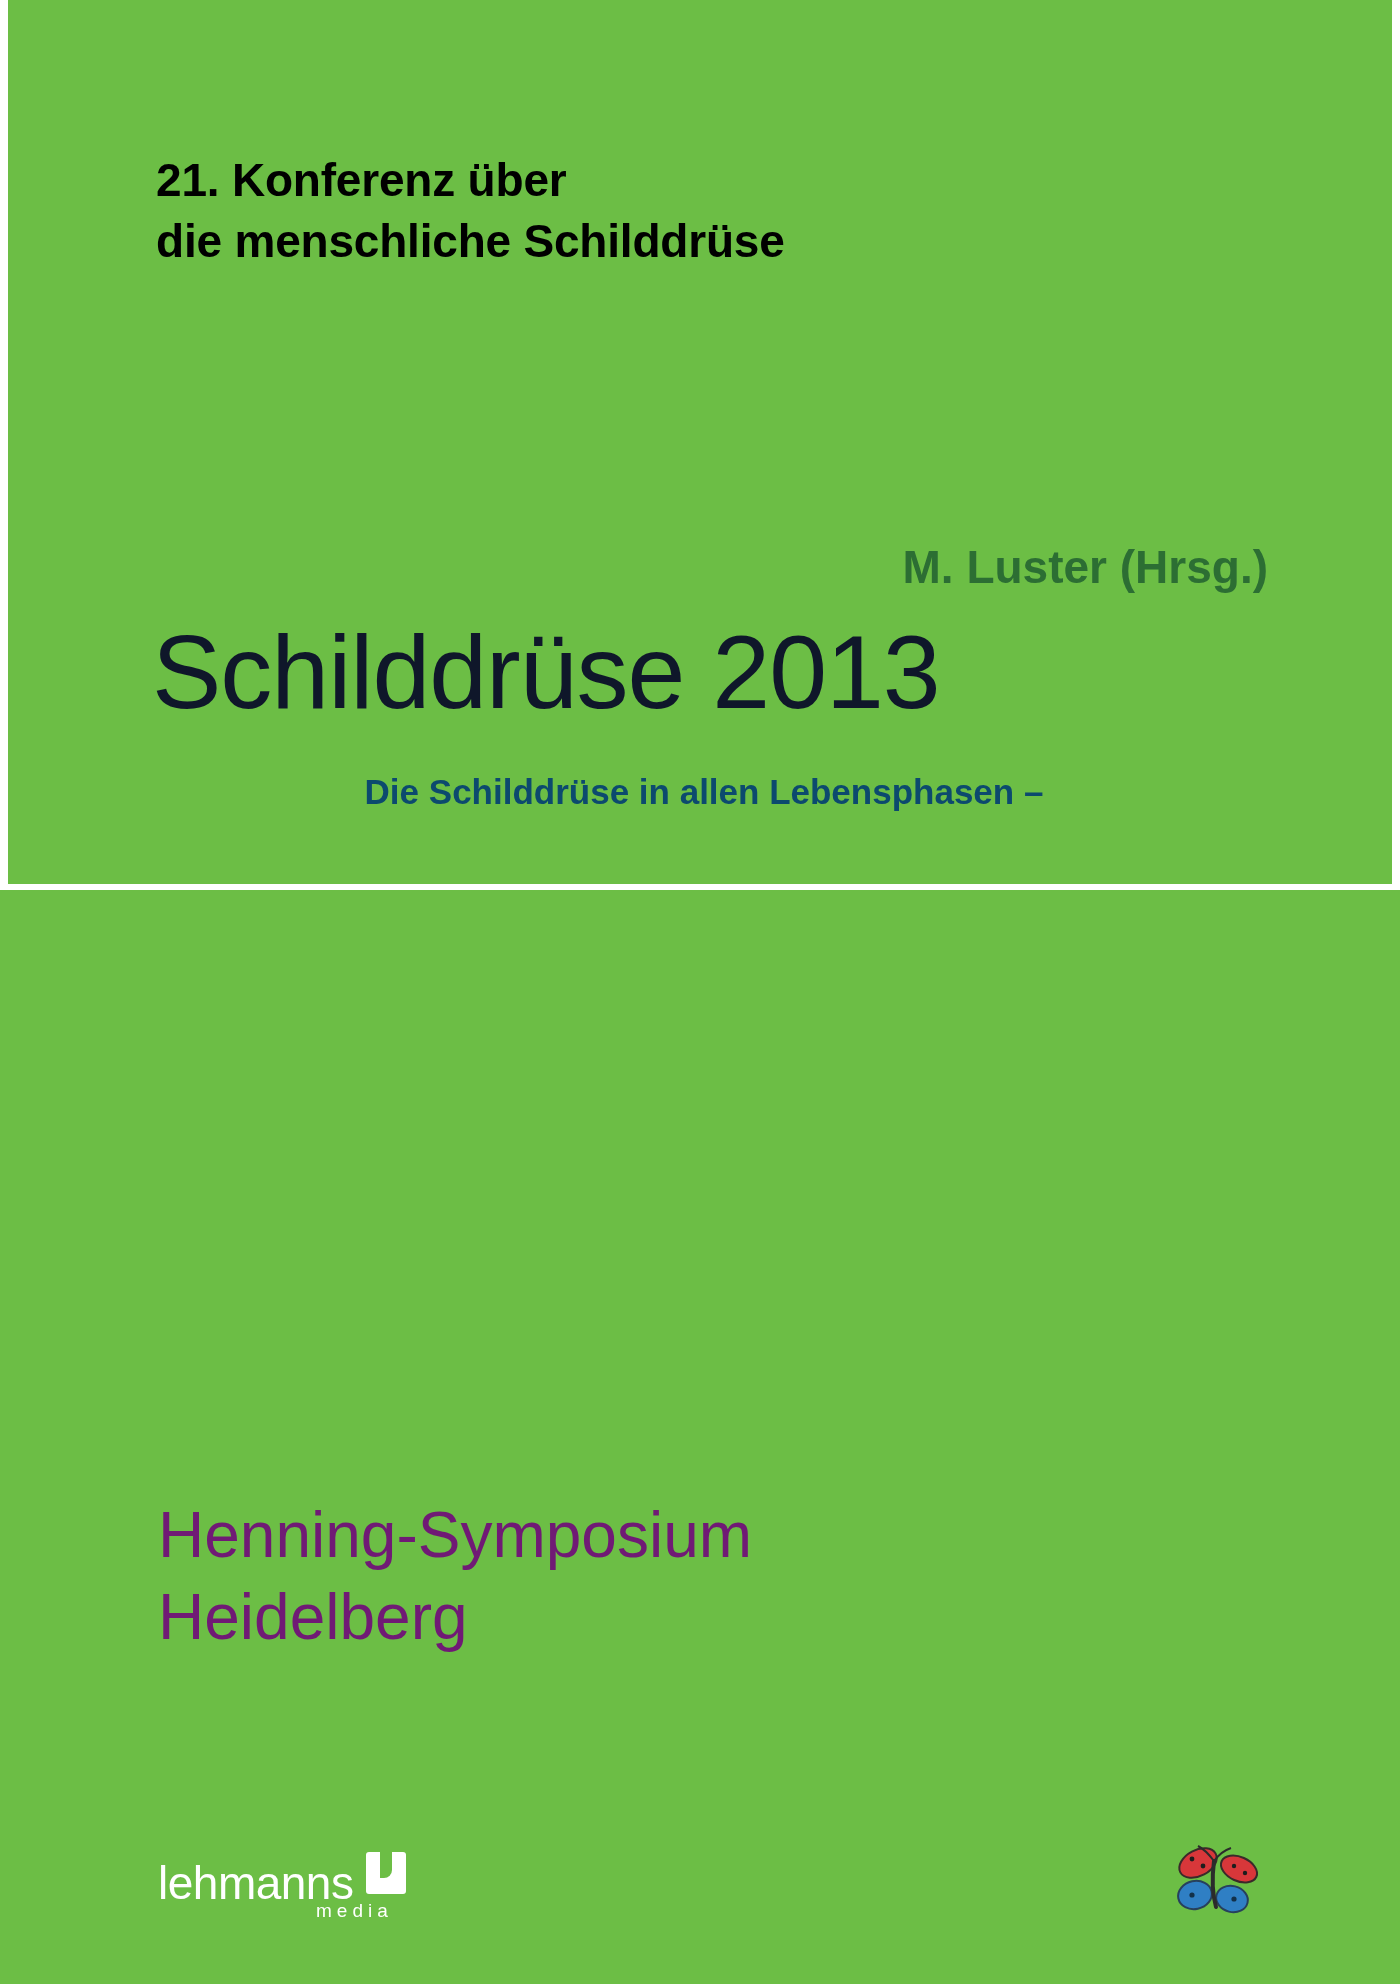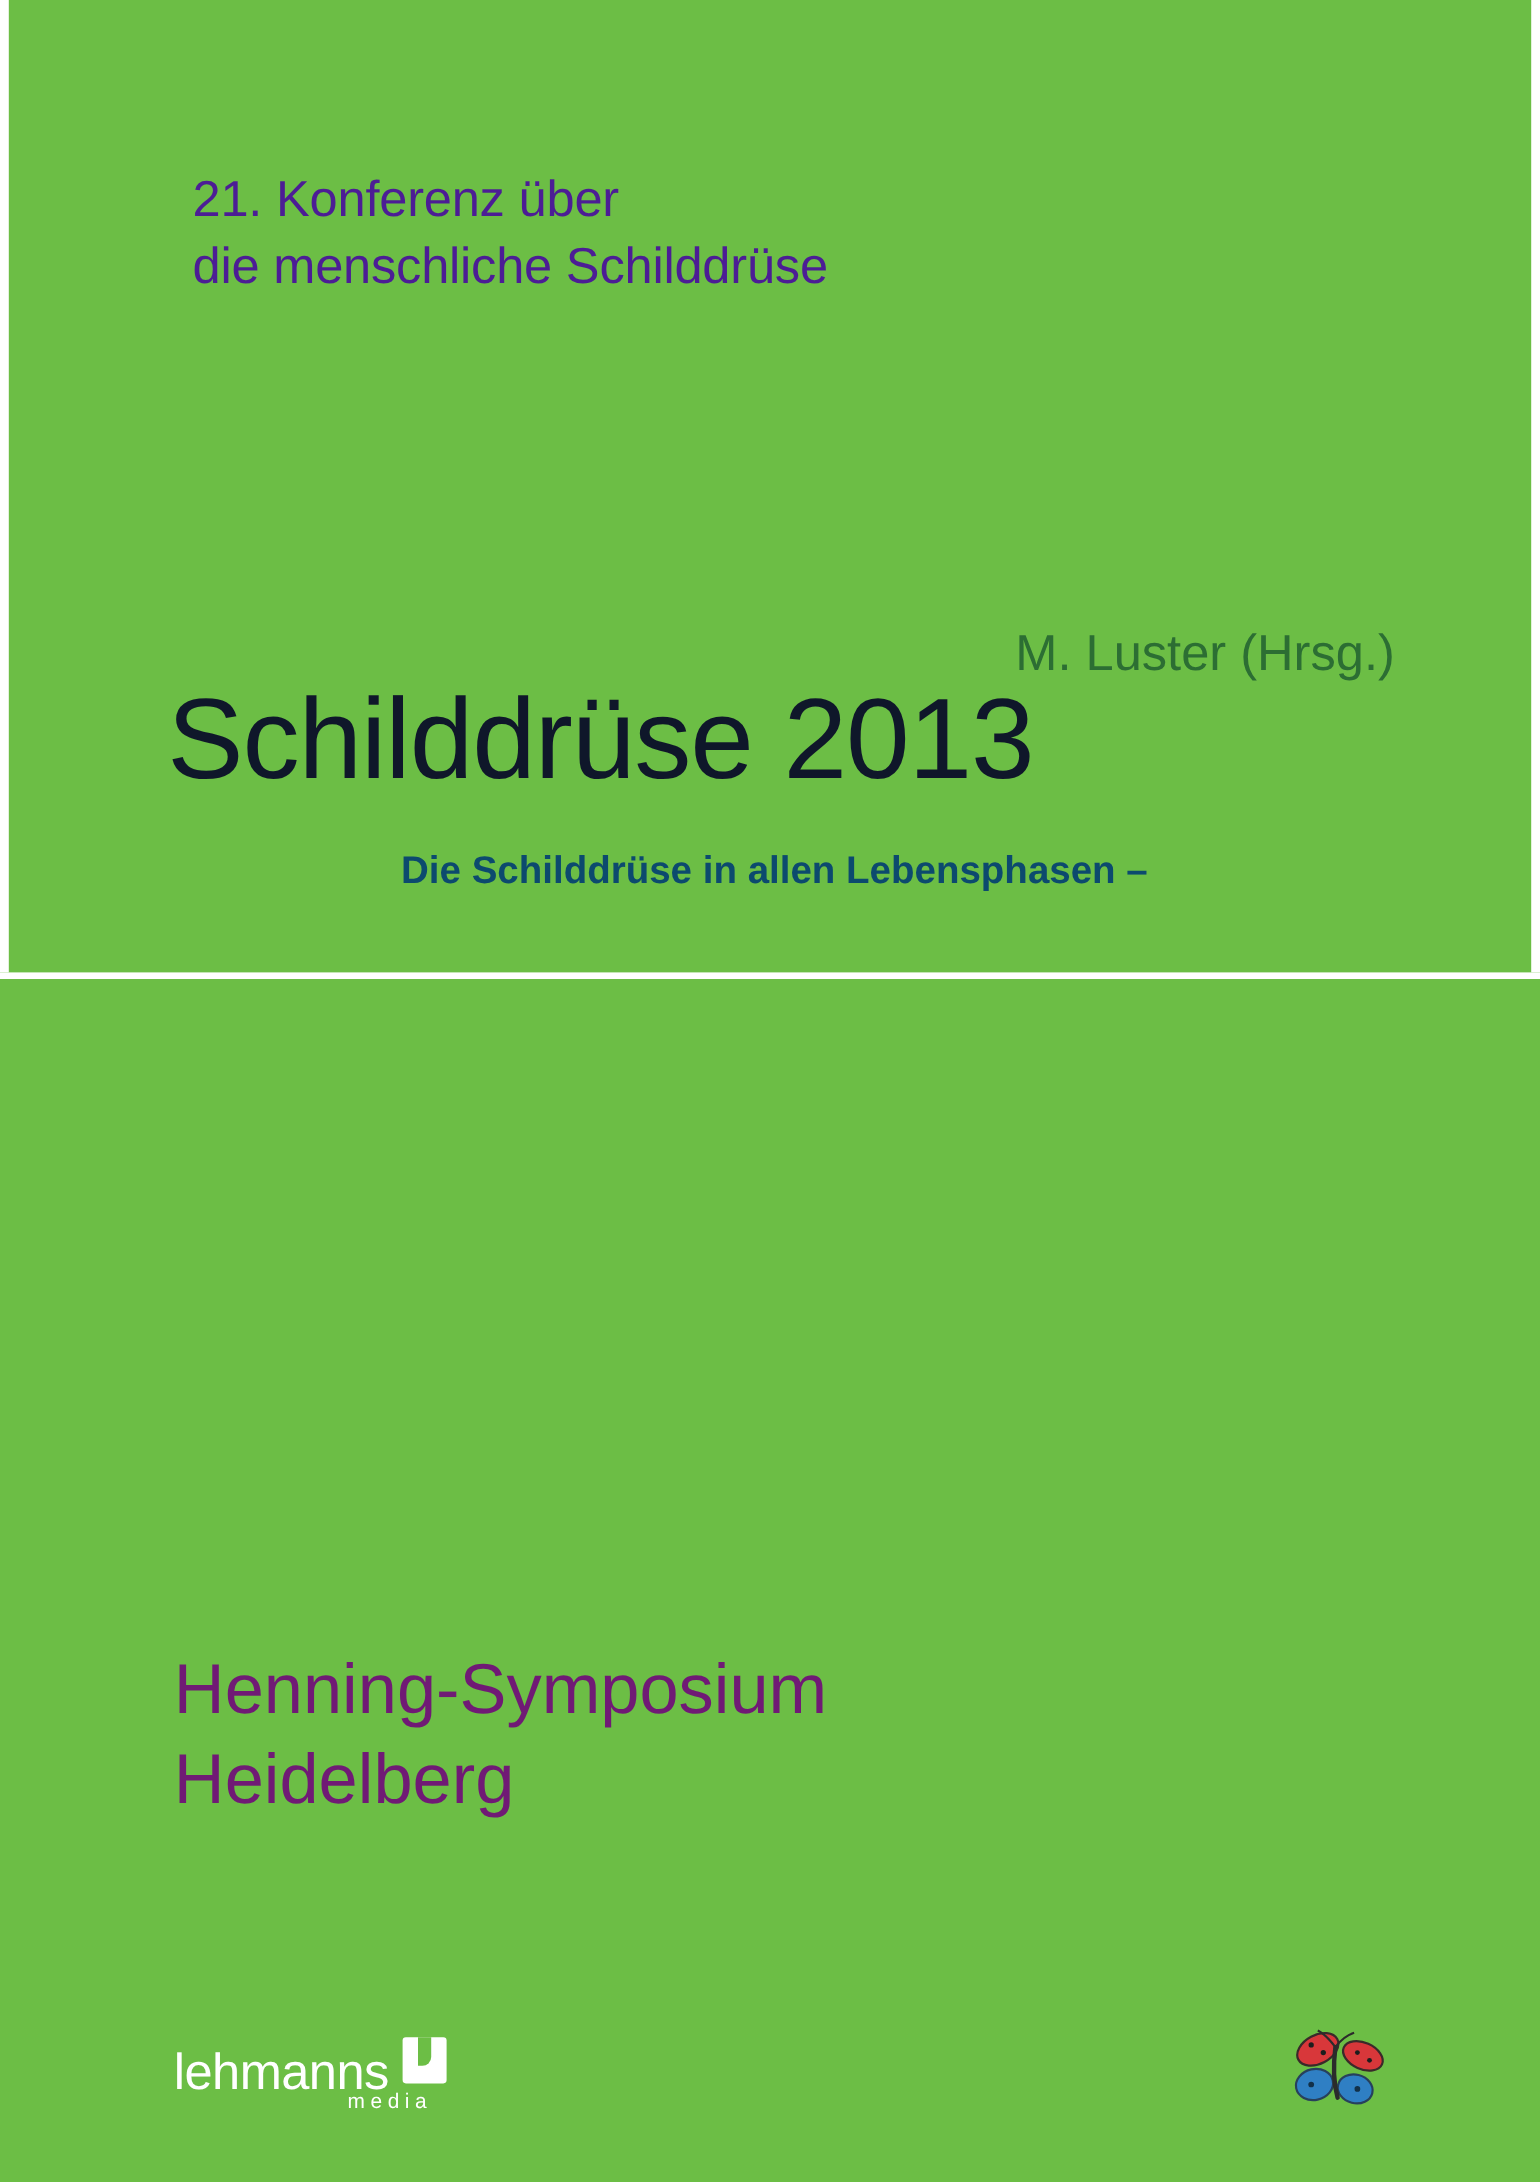--- a/index.html
+++ b/index.html
@@ -22,40 +22,39 @@
     top: 0;
     width: 8px;
     height: 884px;
     background: #ffffff;
   }
   .edge-left { left: 0; }
   .edge-right { right: 0; }
 
   .conference {
     position: absolute;
-    left: 175px;
+    left: 156px;
     top: 150px;
     width: 900px;
-    color: #4c1d95;
+    color: #000000;
     font-size: 46px;
     line-height: 1.32;
-    font-weight: 400;
+    font-weight: 700;
     letter-spacing: -0.2px;
   }
 
   .editor {
     position: absolute;
     right: 132px;
     top: 540px;
     color: #2c6e33;
     font-size: 46px;
-    font-weight: 400;
+    font-weight: 700;
     text-align: center;
     white-space: nowrap;
-    margin-top: 26px;
   }
 
   .main-title {
     position: absolute;
     left: 152px;
     right: 132px;
     top: 618px;
     color: #0f172a;
     font-size: 104px;
     font-weight: 400;

